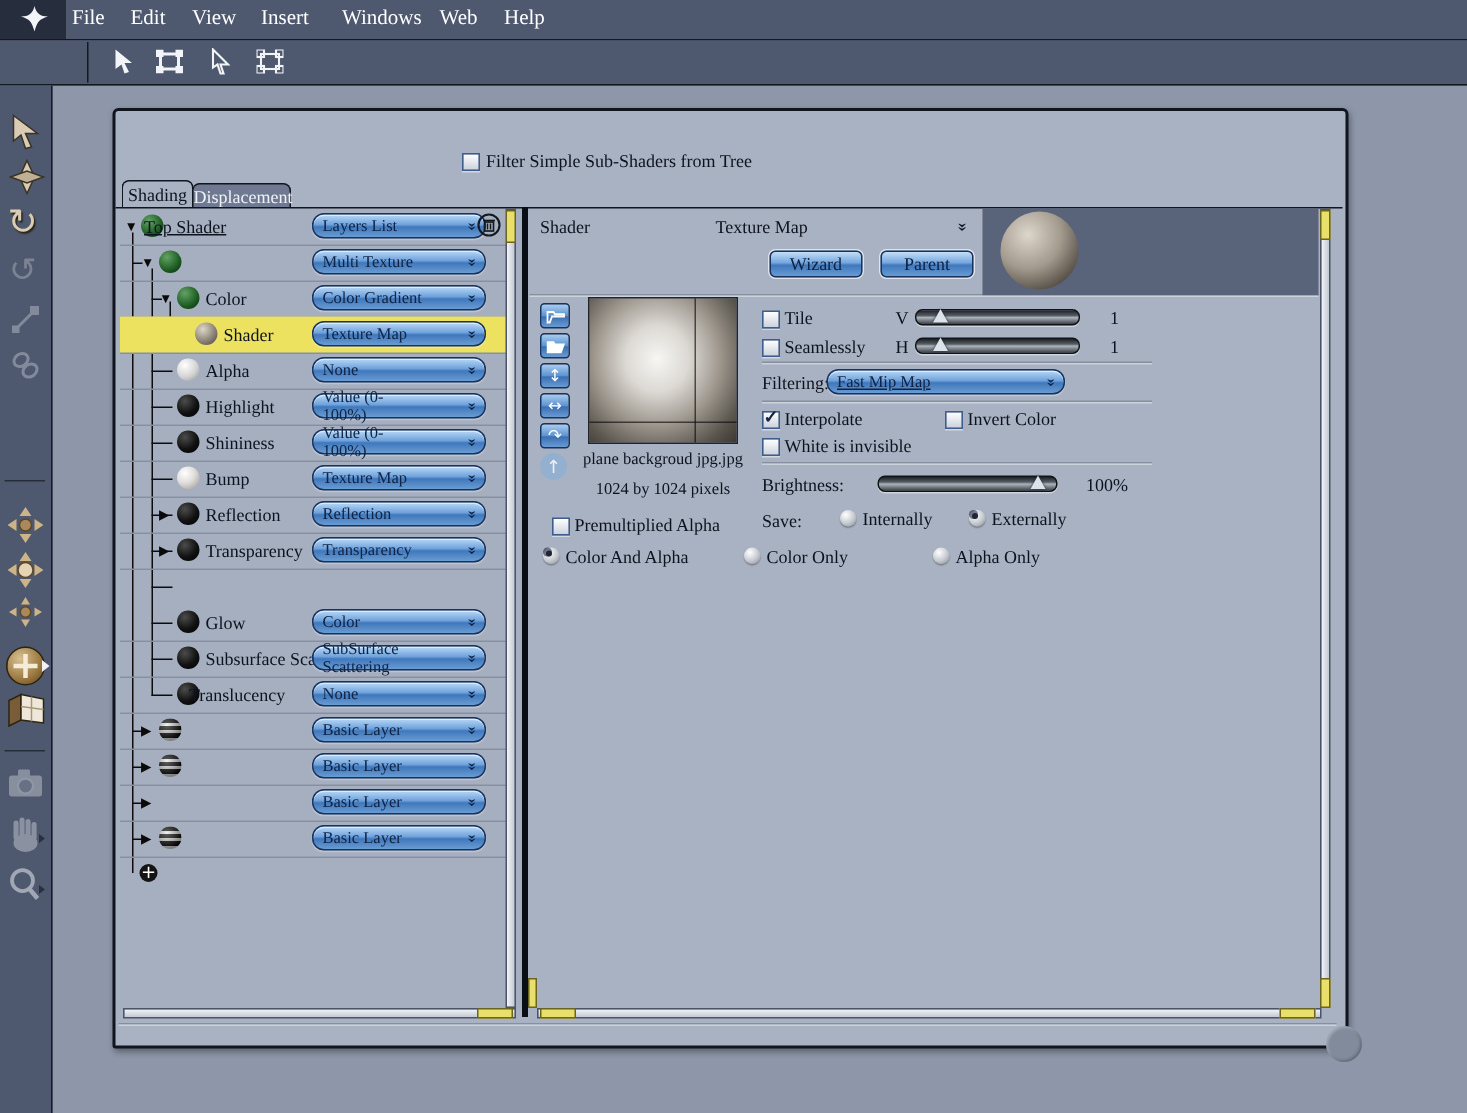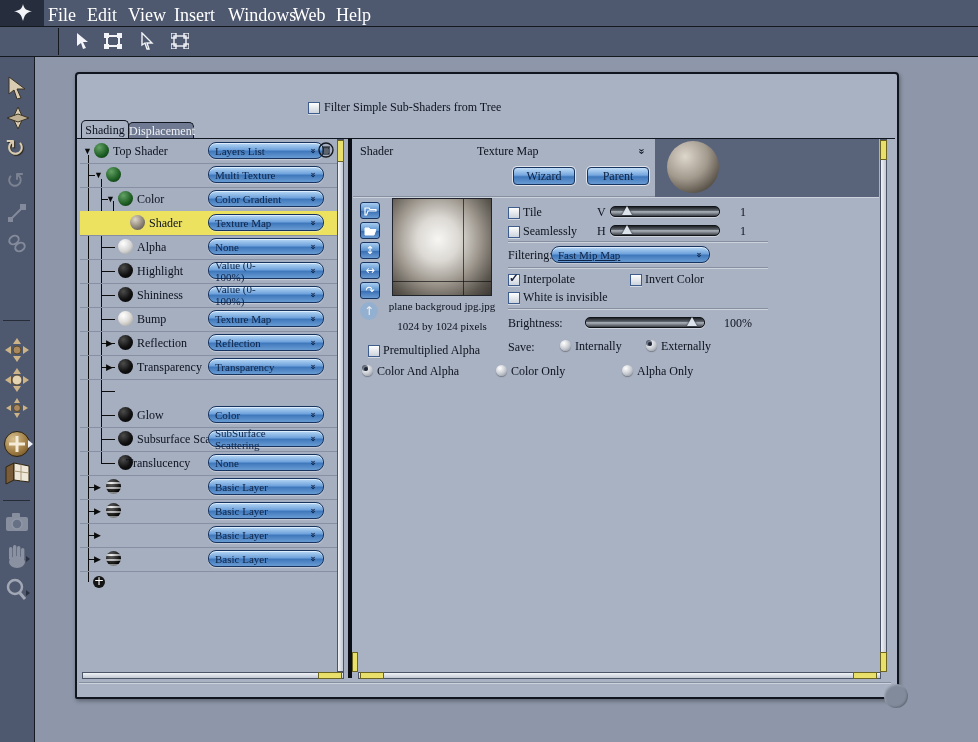--- a/index.html
+++ b/index.html
@@ -3,21 +3,21 @@
 <meta charset="utf-8">
 <style>
   html,body{margin:0;padding:0;background:#6f7a8c;}
   #stage{position:relative;width:978px;height:742px;background:#8d97a9;overflow:hidden;
          font-family:"Liberation Serif",serif;color:#101826;}
   .abs{position:absolute;}
   
   .menubar{left:0;top:0;width:978px;height:26px;background:#4e586e;border-bottom:1px solid #14181f;}
   .toolrow{left:0;top:27px;width:978px;height:29px;background:#4e586e;border-bottom:1px solid #14181f;}
   .logobox{left:0;top:0;width:44px;height:26px;background:#262d3d;}
-  .menu-item{color:#fff;font-size:18px;top:5px;cursor:default;}
+  .menu-item{color:#fff;font-size:14px;top:5px;cursor:default;}
   .palette{left:0;top:57px;width:34px;height:685px;background:#4e586e;border-right:1px solid #161b26;}
   .pal-div{left:3px;width:27px;height:1px;background:#262d38;box-shadow:0 1px 0 #6b7countries489;}
   
   .win{left:75px;top:72px;width:820px;height:623px;background:#a9b2c2;border:2px solid #10151f;
        border-radius:4px 4px 2px 2px;box-shadow:1px 2px 4px rgba(0,0,0,.35);}
   .titlebar{left:0;top:0;width:100%;height:22px;background:#2b3450;border-radius:2px 2px 0 0;}
   .title-text{left:29px;top:3px;color:#e8ecf4;font-size:14px;}
   .title-btn{left:10px;top:6px;width:9px;height:9px;border-radius:50%;border:2px solid #cfd5de;background:#2b3450;}
   .tab{height:18px;font-size:12px;border:1px solid #10151f;border-bottom:none;border-radius:5px 5px 0 0;
        text-align:center;line-height:18px;}
@@ -224,21 +224,21 @@
     <div class="conn" style="left:21px;top:300px;width:14px;height:1px"></div>
     <div class="conn" style="left:21px;top:324px;width:14px;height:1px"></div>
     <div class="conn" style="left:8px;top:348px;width:7px;height:1px"></div>
     <div class="conn" style="left:8px;top:372px;width:7px;height:1px"></div>
     <div class="conn" style="left:8px;top:396px;width:7px;height:1px"></div>
     <div class="conn" style="left:8px;top:420px;width:7px;height:1px"></div>
     <div class="plusbtn" style="left:13px;top:437px">+</div>
   <div class="tree-row" style="top: 0px; border-bottom: 1px solid rgb(135, 144, 162);">
           <span class="exp" style="left: 3px;">▼</span>
           <span class="sph green" style="left: 14px;"></span>
-          <span class="tlabel" style="left: 33px;">Top Shader</span>
+          <span class="tlabel" style="left: 16px; text-decoration: underline;">Top Shader</span>
           <div class="ddl tree-ddl">
             <span>Layers List</span>
             <span class="chev">»</span>
           </div>
           <div style="position: absolute; left: 238px; top: 3px;">
             <svg width="16" height="16" viewBox="0 0 16 16">
               <circle cx="8" cy="8" r="7" fill="none" stroke="#14181f" stroke-width="1.4"></circle>
               <rect x="5" y="6" width="6" height="6" fill="none" stroke="#14181f" stroke-width="1.1"></rect>
               <line x1="4" y1="5" x2="12" y2="5" stroke="#14181f" stroke-width="1.1"></line>
               <line x1="7" y1="7" x2="7" y2="11" stroke="#14181f" stroke-width="1"></line>

